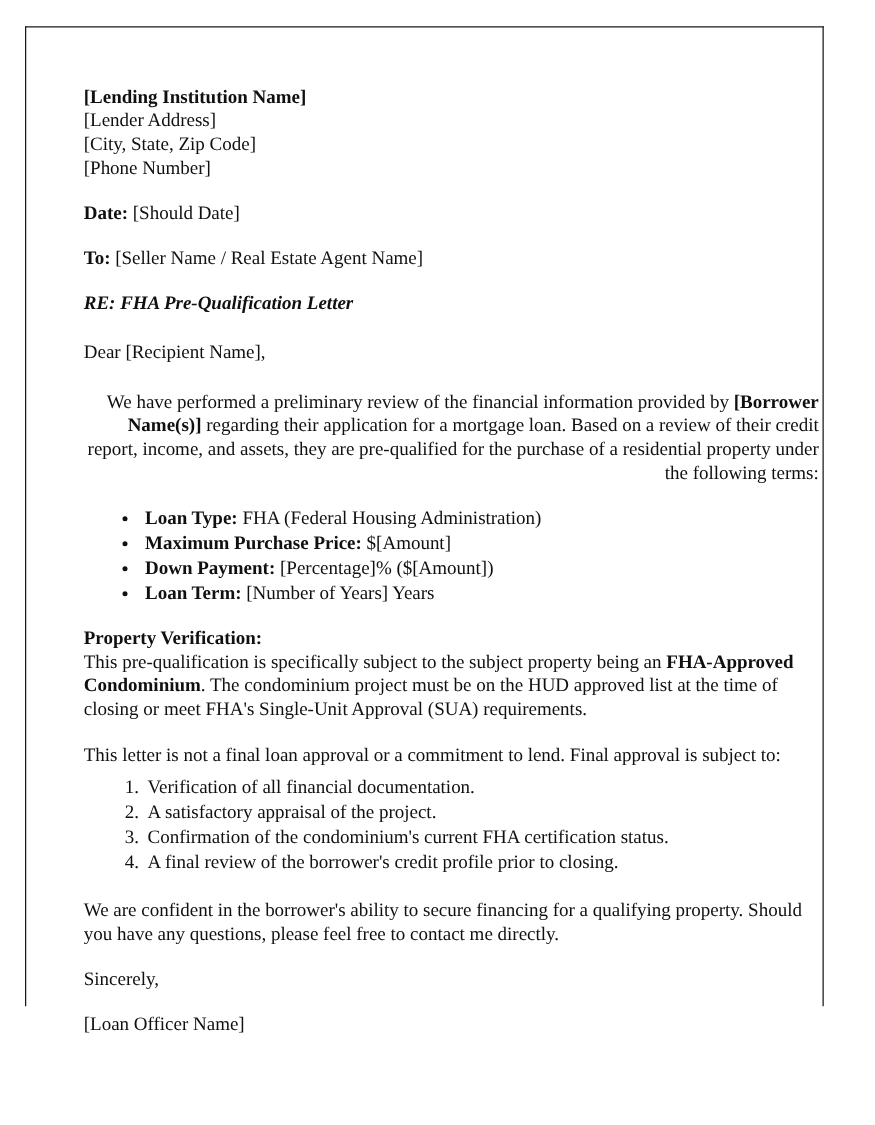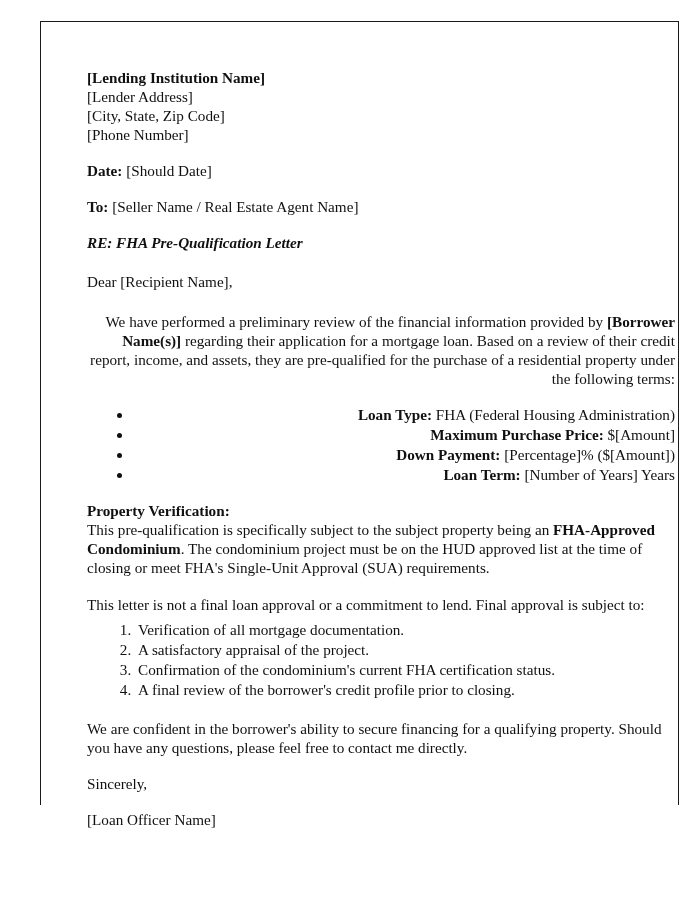--- a/index.html
+++ b/index.html
@@ -12,21 +12,21 @@
     height: 900px;
     position: relative;
     overflow: hidden;
     font-family: "Liberation Serif", "DejaVu Serif", serif;
     color: #101010;
   }
 
   
   #page-frame {
     position: absolute;
-    left: 40px;
+    left: 20px;
     top: 21px;
     width: 639px;
     height: 784px;
     border-left: 1.4px solid #1a1a1a;
     border-right: 1.4px solid #1a1a1a;
     border-top: 1.4px solid #1a1a1a;
     border-bottom: none;
     box-sizing: border-box;
     background: #ffffff;
   }
@@ -68,21 +68,20 @@
   b, .bold { font-weight: bold; }
 
   ul.terms {
     margin: 0 0 17px 0;
     padding-left: 46px;
     list-style-type: disc;
   }
   ul.terms li {
     margin: 0 0 1px 0;
     padding-left: 3px;
-    text-align: right;
   }
 
   ol.conditions {
     margin: 6px 0 20px 0;
     padding-left: 48px;
     list-style-type: decimal;
   }
   ol.conditions li {
     margin: 0 0 1px 0;
     padding-left: 3px;
@@ -128,21 +127,21 @@
       <li><b>Down Payment:</b><span> [Percentage]% ($[Amount])</span></li>
       <li><b>Loan Term:</b><span> [Number of Years] Years</span></li>
     </ul>
 
     <div class="section-head">Property Verification:</div>
     <p class="section-body"><span>This pre-qualification is specifically subject to the subject property being an </span><b>FHA-Approved Condominium</b><span>. The condominium project must be on the HUD approved list at the time of closing or meet FHA's Single-Unit Approval (SUA) requirements.</span></p>
 
     <p class="section-body" style="margin-bottom:0">This letter is not a final loan approval or a commitment to lend. Final approval is subject to:</p>
 
     <ol class="conditions">
-      <li>Verification of all mortgage documentation.</li>
+      <li>Verification of all financial documentation.</li>
       <li>A satisfactory appraisal of the project.</li>
       <li>Confirmation of the condominium's current FHA certification status.</li>
       <li>A final review of the borrower's credit profile prior to closing.</li>
     </ol>
 
     <p class="closing">We are confident in the borrower's ability to secure financing for a qualifying property. Should you have any questions, please feel free to contact me directly.</p>
 
     <div class="closing">Sincerely,</div>
 
     <div class="signature">[Loan Officer Name]</div>

